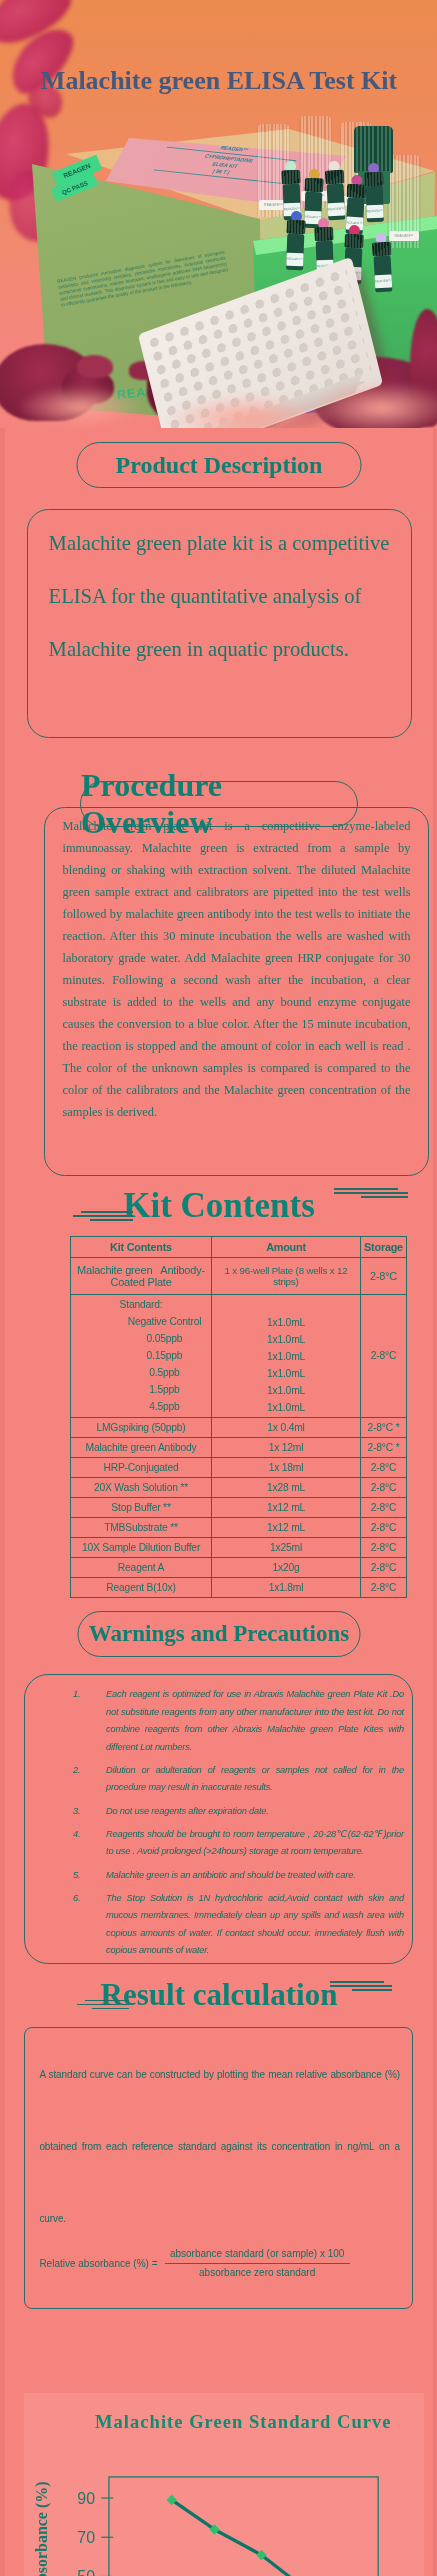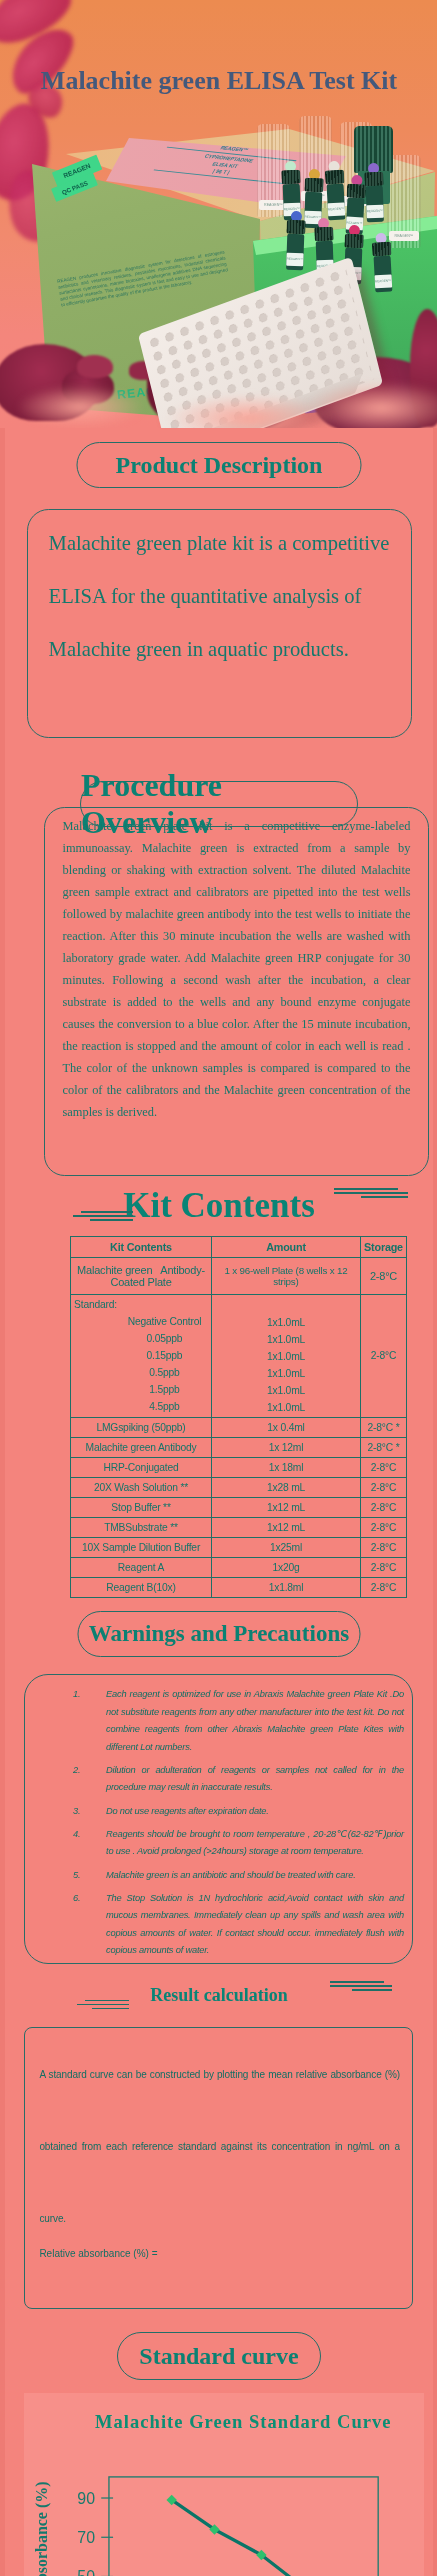--- a/index.html
+++ b/index.html
@@ -84,21 +84,21 @@
   .kit-table-wrap{position:absolute;left:70px;top:1236px;width:336px;}
   table.kit{border-collapse:collapse;width:336px;table-layout:fixed;color:#13756a;}
   table.kit td,table.kit th{border:1px solid #1d6f67;text-align:center;vertical-align:middle;
         font-size:10.3px;letter-spacing:-0.2px;padding:1px 3.1px;overflow:hidden;}
   table.kit th{height:17.5px;font-size:10.8px;}
   col.c1{width:141px;}col.c2{width:149px;}col.c3{width:46px;}
   tr.row-plate td{height:34px;font-size:11px;}
   tr.row-plate td.amt{font-size:9.8px;}
   tr.rrow td{height:17px;}
   td.std-cell{text-align:left;vertical-align:top;padding:2.1px 1px 2.1px 7.2px;}
-  .std-label{font-size:10.3px;line-height:17px;text-align:left;}
+  .std-label{font-size:10.3px;line-height:17px;text-align:center;}
   .std-item{font-size:10.3px;line-height:17px;padding-left:47px;}
   .std-amt{font-size:10.3px;line-height:17px;text-align:center;}
 
   
   .warn-box{left:24px;top:1674px;width:389px;height:290px;border-radius:24px;padding:11.3px 0 0 0;}
   .warn-box ol{list-style:none;margin:0;padding:0 0 0 81px;counter-reset:wl;}
   .warn-box li{counter-increment:wl;position:relative;width:298px;margin-bottom:5.7px;
         font-size:9.3px;line-height:17.5px;letter-spacing:-0.2px;text-align:justify;color:#116f64;font-style:italic;}
   .warn-box li::before{content:counter(wl) ".";position:absolute;left:-33px;top:0;}
 
@@ -369,43 +369,46 @@
     <ol>
       <li>Each reagent is optimized for use in Abraxis Malachite green Plate Kit .Do not substitute reagents from any other manufacturer into the test kit. Do not combine reagents from other Abraxis Malachite green Plate Kites with different Lot numbers.</li>
       <li>Dilution or adulteration of reagents or samples not called for in the procedure may result in inaccurate results.</li>
       <li>Do not use reagents after expiration date.</li>
       <li>Reagents should be brought to room temperature , 20-28℃(62-82℉)prior to use . Avoid prolonged (&gt;24hours) storage at room temperature.</li>
       <li>Malachite green is an antibiotic and should be treated with care.</li>
       <li>The Stop Solution is 1N hydrochloric acid,Avoid contact with skin and mucous membranes. Immediately clean up any spills and wash area with copious amounts of water. If contact should occur. immediately flush with copious amounts of water.</li>
     </ol>
   </div>
 
-  <div class="big-heading serif" style="top:1978px;font-size:18px;line-height:34px;height:34px;">
+  <div class="big-heading serif" style="top:1978px;font-size:31px;line-height:34px;height:34px;">
     <span>Result calculation</span>
     <div class="speed" style="left:77px;top:21.6px;align-items:flex-end;">
       <div style="width:44px;"></div>
         <div style="width:52px;"></div>
         <div style="width:37px;"></div>
     </div>
     <div class="speed" style="left:330px;top:3.1px;align-items:flex-start;">
       <div style="width:54px;"></div>
         <div style="width:62px;"></div>
         <div style="width:40px;margin-left:21.6px;"></div>
     </div>
   </div>
   <div class="round-box result-box">
     <div class="rline j">A standard curve can be constructed by plotting the mean relative absorbance (%)</div>
     <div class="rline j">obtained from each reference standard against its concentration in ng/mL on a logarithmic</div>
     <div class="rline">curve.</div>
     <div class="formula">
       <span class="lhs">Relative absorbance (%) =</span>
-    </div>
-  </div>
-
-  <div class="badge" style="top:2332px;width:202px;height:46px;font-size:24px;">Standard curve</div>
+      <span class="frac">
+        <div class="num">absorbance standard (or sample) x 100</div>
+        <div class="den">absorbance zero standard</div>
+      </span>
+    </div>
+  </div>
+
 
   <div class="chart-panel">
     <svg width="400" height="366" viewBox="0 0 777 711">
       <text x="426" y="68" text-anchor="middle" font-family="&quot;Liberation Serif&quot;,&quot;DejaVu Serif&quot;,serif" font-weight="bold" font-size="36" letter-spacing="2" fill="#0c8e74">Malachite Green Standard Curve</text>
       <text x="44" y="338" text-anchor="middle" transform="rotate(-90 44 338)" font-family="&quot;Liberation Serif&quot;,&quot;DejaVu Serif&quot;,serif" font-weight="bold" font-size="31" fill="#15796d">Relative Absorbance (%)</text>
       <text x="426" y="618" text-anchor="middle" font-family="&quot;Liberation Serif&quot;,&quot;DejaVu Serif&quot;,serif" font-weight="bold" font-size="33" letter-spacing="1.5" fill="#15796d">Standard ng/mL (LN)</text>
       <g id="plot-group">
           <rect x="165" y="163" width="523" height="350" fill="none" stroke="#1d7c6f" stroke-width="2.6"></rect>
           <line x1="150" y1="513" x2="165" y2="513" stroke="#1d7c6f" stroke-width="2.6"></line>
           <line x1="165" y1="513" x2="165" y2="529" stroke="#1d7c6f" stroke-width="2.6"></line>

